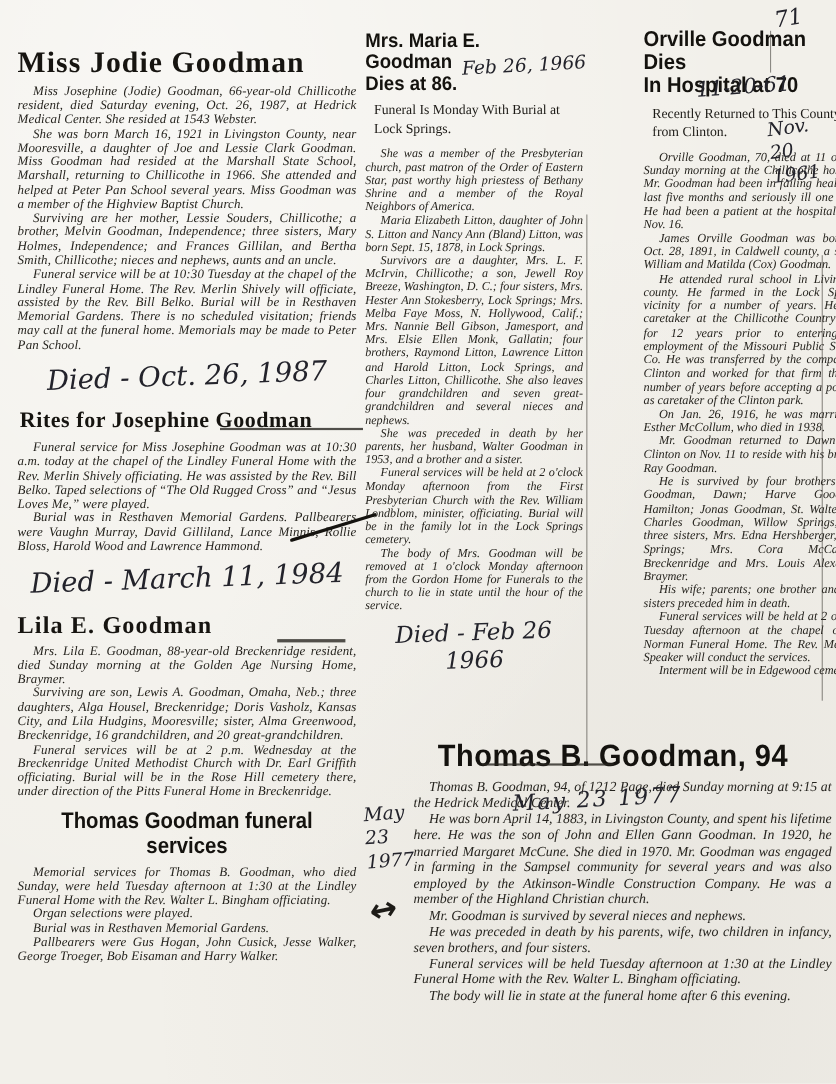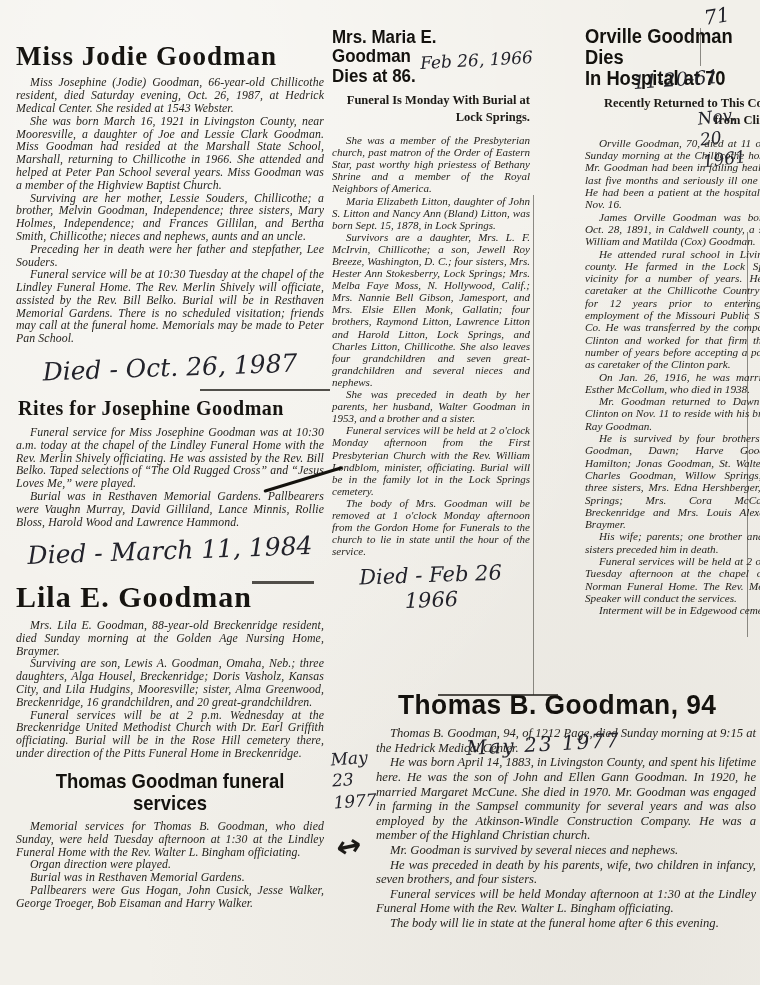--- a/index.html
+++ b/index.html
@@ -9,39 +9,39 @@
   .page{position:absolute;inset:0;
         background:
           radial-gradient(ellipse at 20% 10%, rgba(255,255,255,.5), rgba(0,0,0,0) 60%),
           radial-gradient(ellipse at 80% 90%, rgba(120,110,95,.08), rgba(0,0,0,0) 55%),
           #f2f0ea;}
   
   .col{position:absolute;}
   .col-left{left:16px;top:26px;width:308px;}
   .col-mid{left:332px;top:28px;width:198px;}
   .col-right{left:543px;top:26px;width:202px;margin-left:42px;}
-  .art-bottom{position:absolute;left:330px;top:690px;width:426px;}
+  .art-bottom{position:absolute;left:330px;top:672px;width:426px;}
 
   .article{margin:0 0 10px 0;position:relative;}
 
   
   .hl-serif{font-family:"Liberation Serif",serif;font-weight:bold;color:#161410;
             text-align:left;margin:16px 0 6px 0;line-height:1.05;}
   .hl-jodie{font-size:27px;letter-spacing:1px;}
   .hl-rites{font-size:20px;text-align:left;letter-spacing:.5px;margin:16px 0 7px 2px;}
-  .hl-lila{font-size:30px;letter-spacing:1px;}
+  .hl-lila{font-size:22px;letter-spacing:1px;}
   .hl-sans{font-family:"Liberation Sans",sans-serif;font-weight:bold;color:#14120e;
            margin:0 0 6px 0;line-height:1.08;transform:scaleX(.94);transform-origin:left;}
   .hl-maria{font-size:18px;}
   .hl-orville{font-size:19.5px;}
   .hl-thomas-serv{font-size:20.5px;text-align:center;transform:scaleX(.9);transform-origin:center;margin-top:4px;}
   .hl-thomas94{font-size:28px;margin-left:68px;letter-spacing:.5px;}
 
-  .subhead{font-weight:bold;font-size:12.5px;line-height:1.35;color:#1c1a16;
-           margin:6px 0 8px 8px;text-align:right;}
+  .subhead{font-weight:normal;font-size:12.5px;line-height:1.35;color:#1c1a16;
+           margin:6px 0 8px 8px;}
 
   
   .body-text p.para{margin:0;text-indent:14px;text-align:justify;font-style:italic;}
   .col-left .body-text p.para{font-size:11.8px;line-height:12.8px;letter-spacing:.1px;}
   .col-mid .body-text p.para{font-size:11px;line-height:12.1px;}
   .col-right .body-text p.para{font-size:11.2px;line-height:12.3px;}
   .art-bottom .body-text{margin-left:46px;margin-top:0;}
   .art-bottom .body-text p.para{font-size:12.6px;line-height:14.6px;}
 
   
@@ -75,21 +75,20 @@
   <span class="hand corner-note">71</span>
 
   <div class="col col-left">
 
     <div class="article">
       <h2 class="hl-serif hl-jodie">Miss Jodie Goodman</h2>
       <div class="body-text">
           <p class="para">Miss Josephine (Jodie) Goodman, 66-year-old Chillicothe resident, died Saturday evening, Oct. 26, 1987, at Hedrick Medical Center. She resided at 1543 Webster.</p>
           <p class="para">She was born March 16, 1921 in Livingston County, near Mooresville, a daughter of Joe and Lessie Clark Goodman. Miss Goodman had resided at the Marshall State School, Marshall, returning to Chillicothe in 1966. She attended and helped at Peter Pan School several years. Miss Goodman was a member of the Highview Baptist Church.</p>
           <p class="para">Surviving are her mother, Lessie Souders, Chillicothe; a brother, Melvin Goodman, Independence; three sisters, Mary Holmes, Independence; and Frances Gillilan, and Bertha Smith, Chillicothe; nieces and nephews, aunts and an uncle.</p>
-          <p class="para">Preceding her in death were her father and stepfather, Lee Souders.</p>
           <p class="para">Funeral service will be at 10:30 Tuesday at the chapel of the Lindley Funeral Home. The Rev. Merlin Shively will officiate, assisted by the Rev. Bill Belko. Burial will be in Resthaven Memorial Gardens. There is no scheduled visitation; friends may call at the funeral home. Memorials may be made to Peter Pan School.</p>
         </div>
       <span class="hand annot-center">Died - Oct. 26, 1987</span>
     </div>
 
     <div class="article">
       <h2 class="hl-serif hl-rites">Rites for Josephine Goodman</h2>
       <div class="body-text">
           <p class="para">Funeral service for Miss Josephine Goodman was at 10:30 a.m. today at the chapel of the Lindley Funeral Home with the Rev. Merlin Shively officiating. He was assisted by the Rev. Bill Belko. Taped selections of “The Old Rugged Cross” and “Jesus Loves Me,” were played.</p>
           <p class="para">Burial was in Resthaven Memorial Gardens. Pallbearers were Vaughn Murray, David Gilliland, Lance Minnis, Rollie Bloss, Harold Wood and Lawrence Hammond.</p>
@@ -103,21 +102,21 @@
           <p class="para">Mrs. Lila E. Goodman, 88-year-old Breckenridge resident, died Sunday morning at the Golden Age Nursing Home, Braymer.</p>
           <p class="para">Surviving are son, Lewis A. Goodman, Omaha, Neb.; three daughters, Alga Housel, Breckenridge; Doris Vasholz, Kansas City, and Lila Hudgins, Mooresville; sister, Alma Greenwood, Breckenridge, 16 grandchildren, and 20 great-grandchildren.</p>
           <p class="para">Funeral services will be at 2 p.m. Wednesday at the Breckenridge United Methodist Church with Dr. Earl Griffith officiating. Burial will be in the Rose Hill cemetery there, under direction of the Pitts Funeral Home in Breckenridge.</p>
         </div>
     </div>
 
     <div class="article">
       <h2 class="hl-sans hl-thomas-serv">Thomas Goodman funeral services</h2>
       <div class="body-text">
           <p class="para">Memorial services for Thomas B. Goodman, who died Sunday, were held Tuesday afternoon at 1:30 at the Lindley Funeral Home with the Rev. Walter L. Bingham officiating.</p>
-          <p class="para">Organ direction were played.</p>
+          <p class="para">Organ selections were played.</p>
           <p class="para">Burial was in Resthaven Memorial Gardens.</p>
           <p class="para">Pallbearers were Gus Hogan, John Cusick, Jesse Walker, George Troeger, Bob Eisaman and Harry Walker.</p>
         </div>
     </div>
 
   </div>
 
   <div class="col col-mid">
     <div class="article">
       <h2 class="hl-sans hl-maria">
@@ -176,21 +175,21 @@
         <p class="margin-item">May</p>
         <p class="margin-item">23</p>
         <p class="margin-item">1977</p>
       </div>
     <span class="arrow-mark" style="left:6px;top:138px;">↔</span>
     <div class="body-text">
         <p class="para">Thomas B. Goodman, 94, of 1212 Page, died Sunday morning at 9:15 at the Hedrick Medical Center.</p>
         <p class="para">He was born April 14, 1883, in Livingston County, and spent his lifetime here. He was the son of John and Ellen Gann Goodman. In 1920, he married Margaret McCune. She died in 1970. Mr. Goodman was engaged in farming in the Sampsel community for several years and was also employed by the Atkinson-Windle Construction Company. He was a member of the Highland Christian church.</p>
         <p class="para">Mr. Goodman is survived by several nieces and nephews.</p>
         <p class="para">He was preceded in death by his parents, wife, two children in infancy, seven brothers, and four sisters.</p>
-        <p class="para">Funeral services will be held Monday afternoon at 1:30 at the Lindley Funeral Home with the Rev. Walter L. Bingham officiating.</p>
+        <p class="para">Funeral services will be held Tuesday afternoon at 1:30 at the Lindley Funeral Home with the Rev. Walter L. Bingham officiating.</p>
         <p class="para">The body will lie in state at the funeral home after 6 this evening.</p>
       </div>
   </div>
 
   <div class="vrule" style="left:533px;top:195px;height:500px;"></div>
   <div class="vrule" style="left:747px;top:232px;height:405px;"></div>
   <div class="vrule" style="left:700px;top:28px;height:38px;"></div>
   <div class="hrule" style="left:200px;top:389px;width:130px;"></div>
   <div class="hrule" style="left:252px;top:581px;width:62px;height:3px;"></div>
   <div class="hrule" style="left:438px;top:694px;width:120px;"></div>

